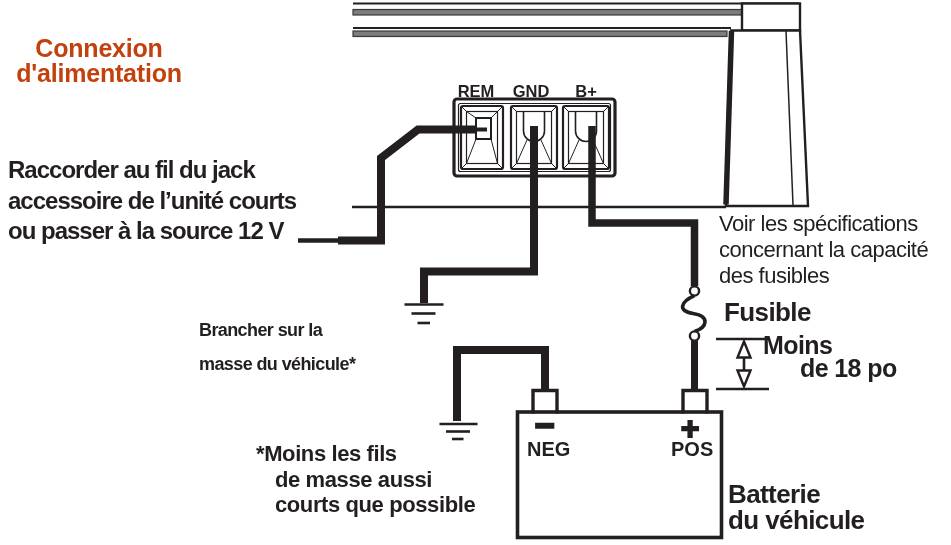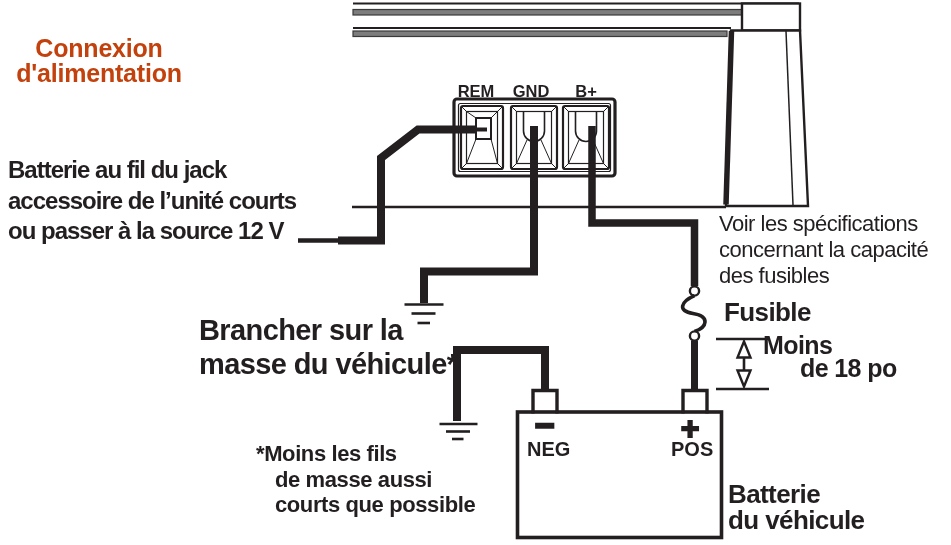--- a/index.html
+++ b/index.html
@@ -8,21 +8,21 @@
     font-family:"Liberation Sans",sans-serif;color:#231f20;
   }
   .lbl{position:absolute;font-weight:bold;color:#231f20;white-space:nowrap;letter-spacing:-0.6px;line-height:1.2;}
   .lbl div{white-space:nowrap;}
   .title{left:4px;top:36px;width:190px;text-align:center;font-size:25px;line-height:25px;color:#c2410c;letter-spacing:-0.2px;}
   .remote-note{left:8px;top:155px;font-size:24px;line-height:30.5px;letter-spacing:-1px;}
   .fuse-spec{left:719px;top:211px;font-size:22px;line-height:26px;font-weight:normal;letter-spacing:-0.5px;}
   .fuse-label{left:724px;top:297px;font-size:26px;}
   .length-note{left:763px;top:334px;font-size:25px;line-height:23px;}
   .length-note .ind{padding-left:4px;margin-left:33px;}
-  .ground-note{left:199px;top:314px;font-size:29px;line-height:33.5px;}
+  .ground-note{left:199px;top:314px;font-size:18px;line-height:33.5px;}
   .ground-note2{left:256px;top:441px;font-size:22px;line-height:25.5px;letter-spacing:-0.4px;}
   .ground-note2 .ind{margin-left:19px;}
   .battery-name{left:728px;top:481px;font-size:26px;line-height:26px;}
   svg{position:absolute;left:0;top:0;}
   svg text{font-family:"Liberation Sans",sans-serif;font-weight:bold;fill:#231f20;stroke:none;}
   svg text.sign{stroke:#231f20;}
 </style>
 </head>
 <body>
 
@@ -144,21 +144,21 @@
     <text x="690" y="439" text-anchor="middle" font-size="32" class="sign" stroke-width="1.8">+</text>
     <text x="671" y="456" font-size="20">POS</text>
   </svg>
 
   <div class="lbl title">
     <div>Connexion</div>
     <div>d'alimentation</div>
   </div>
 
   <div class="lbl remote-note">
-    <div>Batterie au fil du jack</div>
+    <div>Raccorder au fil du jack</div>
     <div>accessoire de l’unité courts</div>
     <div>ou passer à la source 12 V</div>
   </div>
 
   <div class="lbl fuse-spec">
     <div>Voir les spécifications</div>
     <div>concernant la capacité</div>
     <div>des fusibles</div>
   </div>
 

